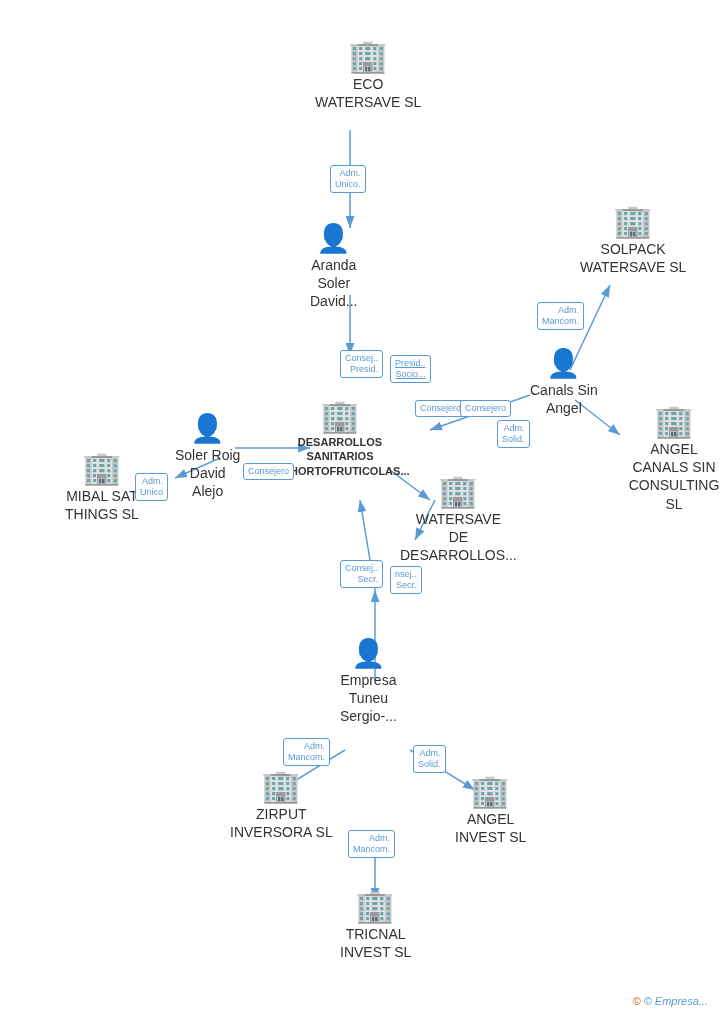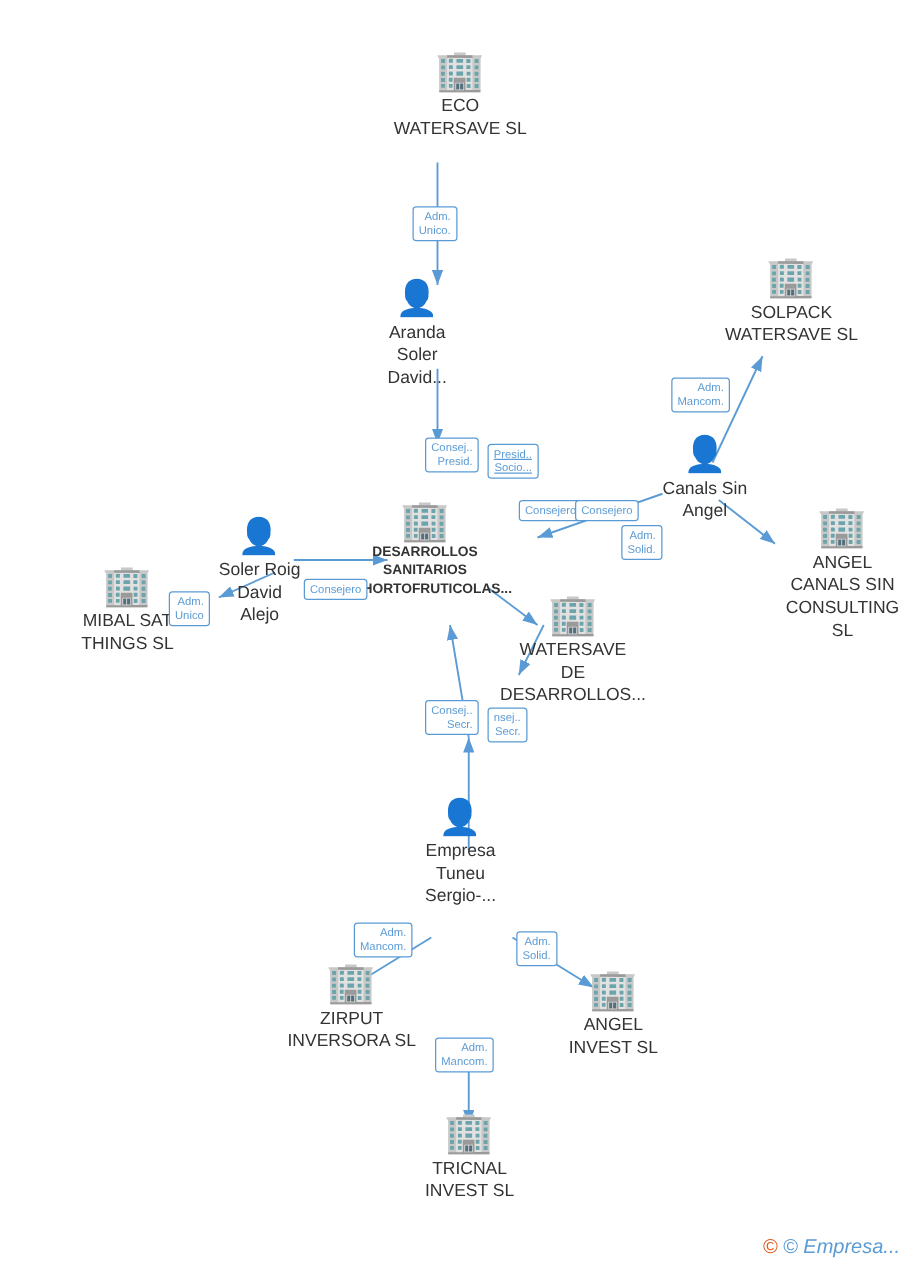--- a/index.html
+++ b/index.html
@@ -67,22 +67,22 @@
     svg.arrows {
       position: absolute;
       top: 0; left: 0;
       width: 728px;
       height: 1015px;
       pointer-events: none;
     }
     .watermark {
       position: absolute;
       bottom: 8px;
-      right: 8px;
-      font-size: 16px;
+      right: 20px;
+      font-size: 11px;
       color: #5b9bd5;
       font-style: italic;
     }
     .watermark .copy {
       color: #e05a20;
     }
   </style>
 </head>
 <body>
 

